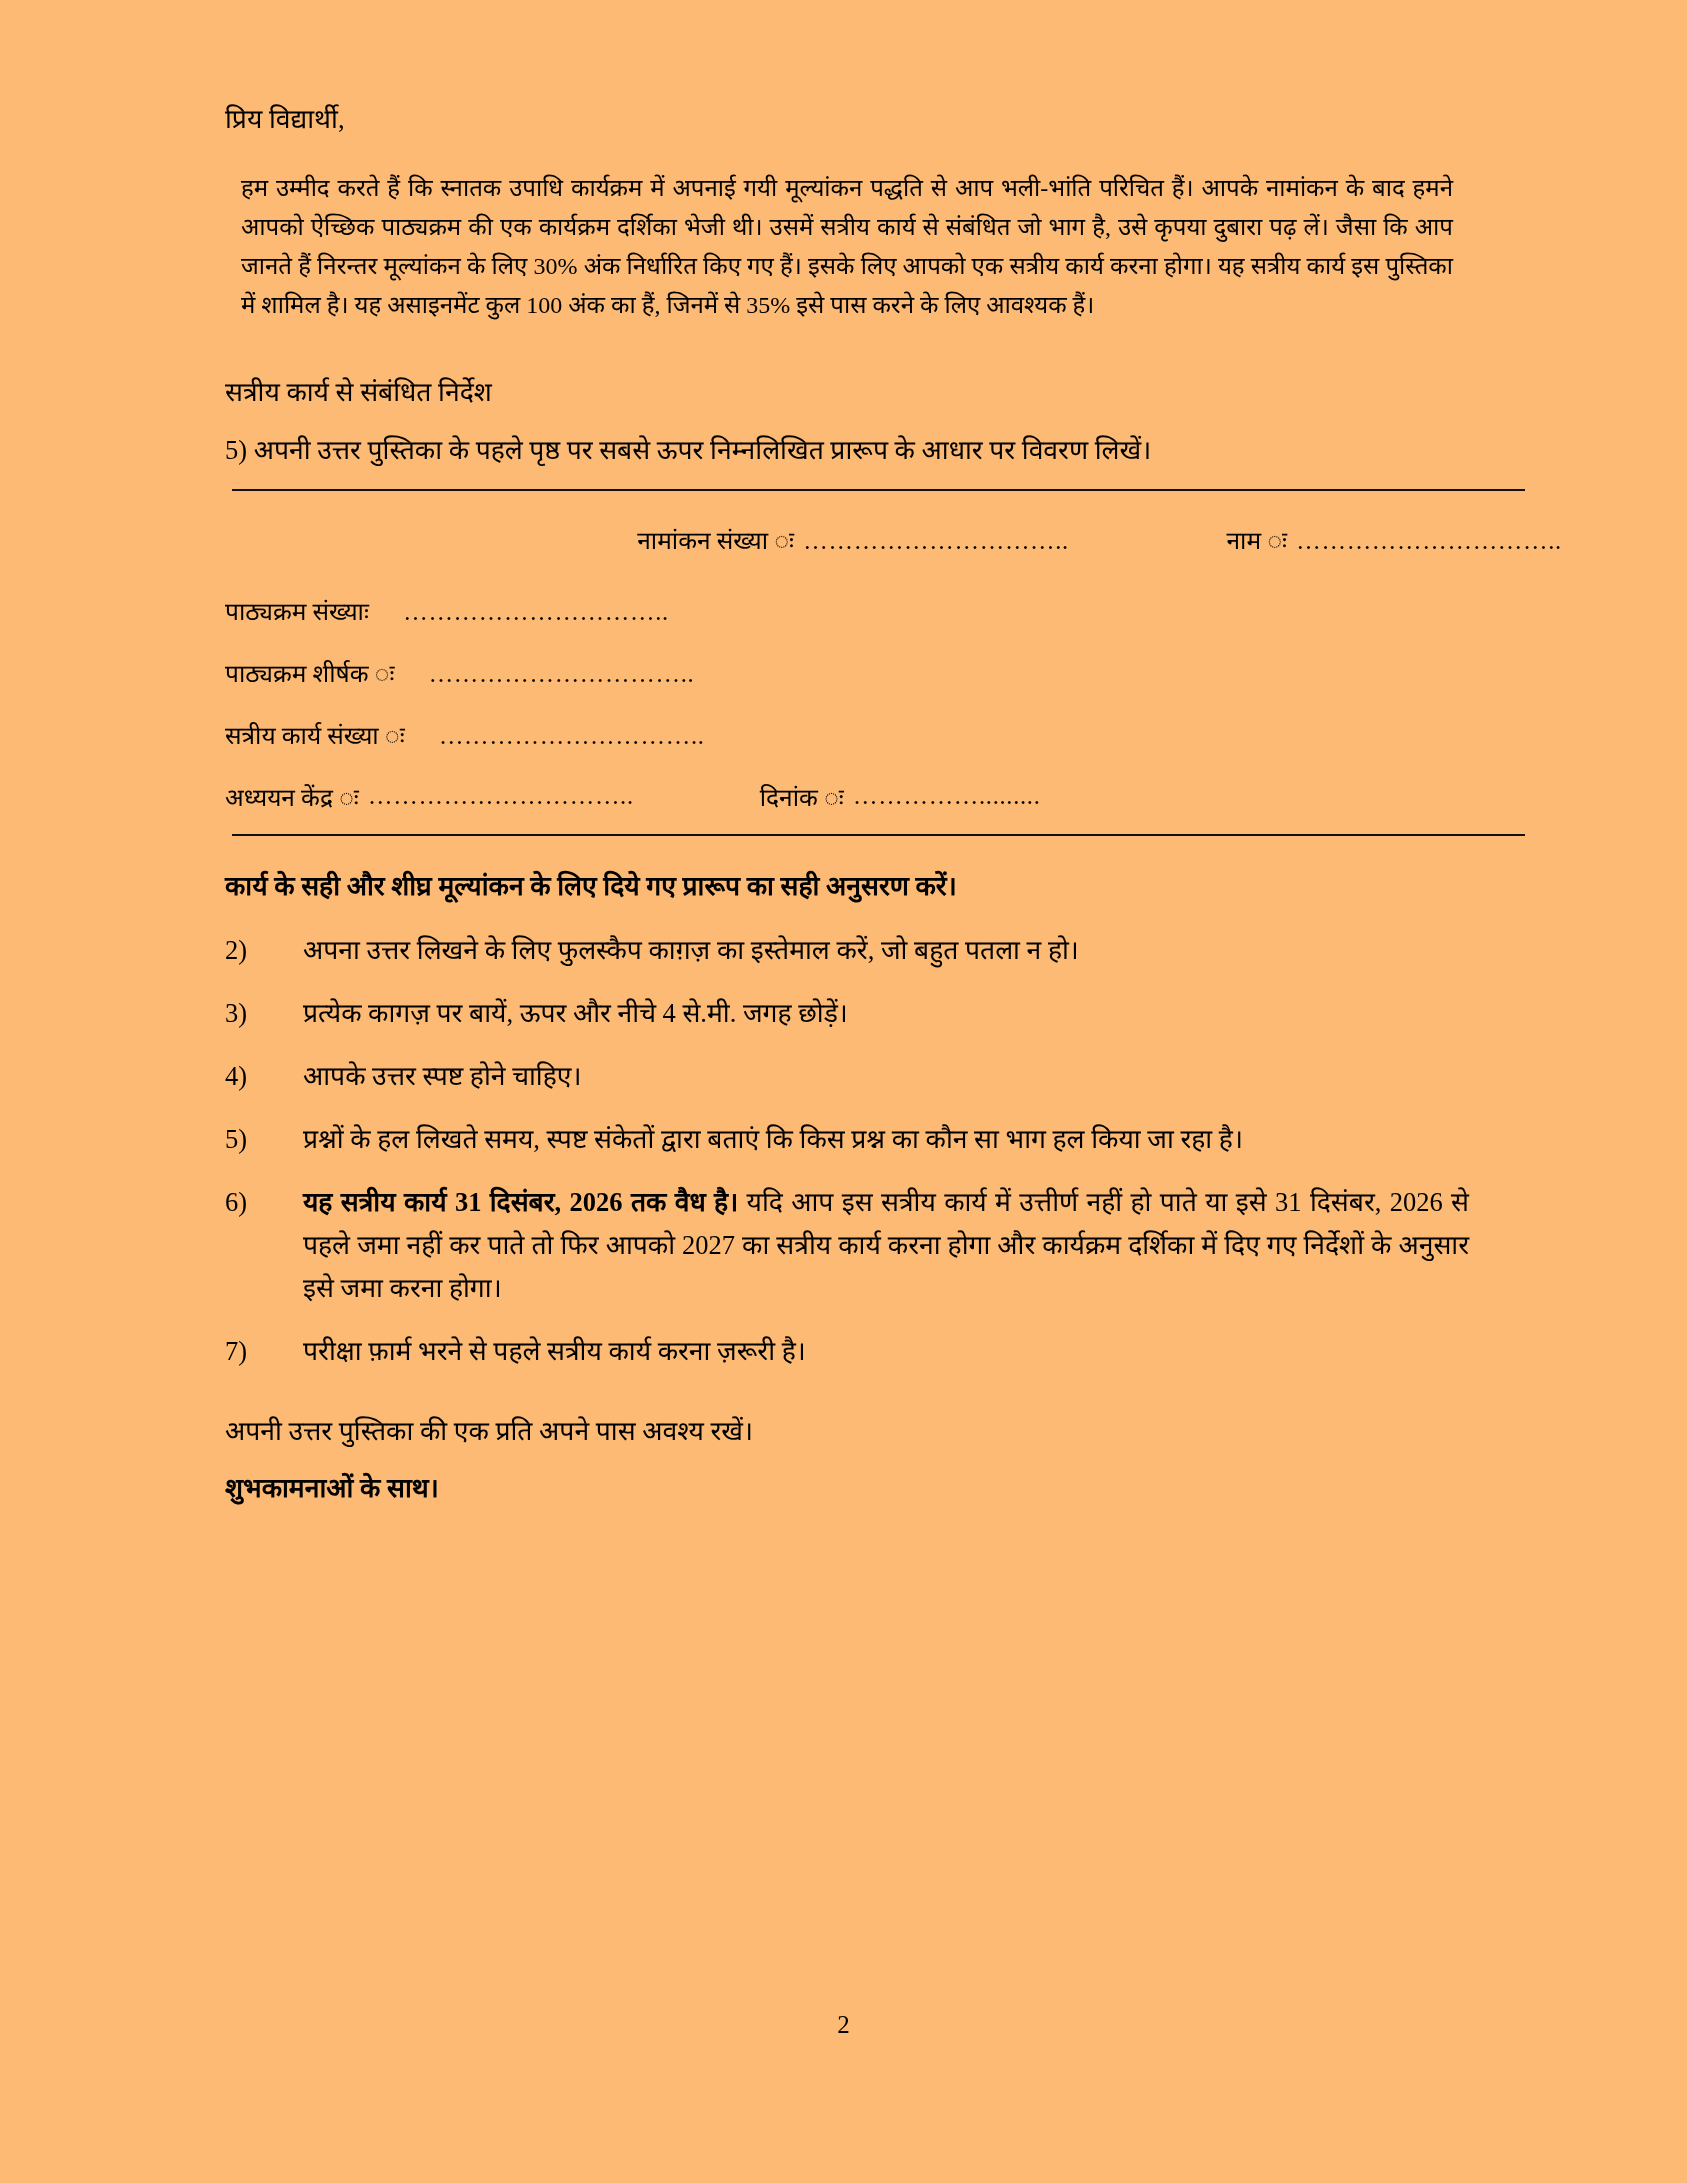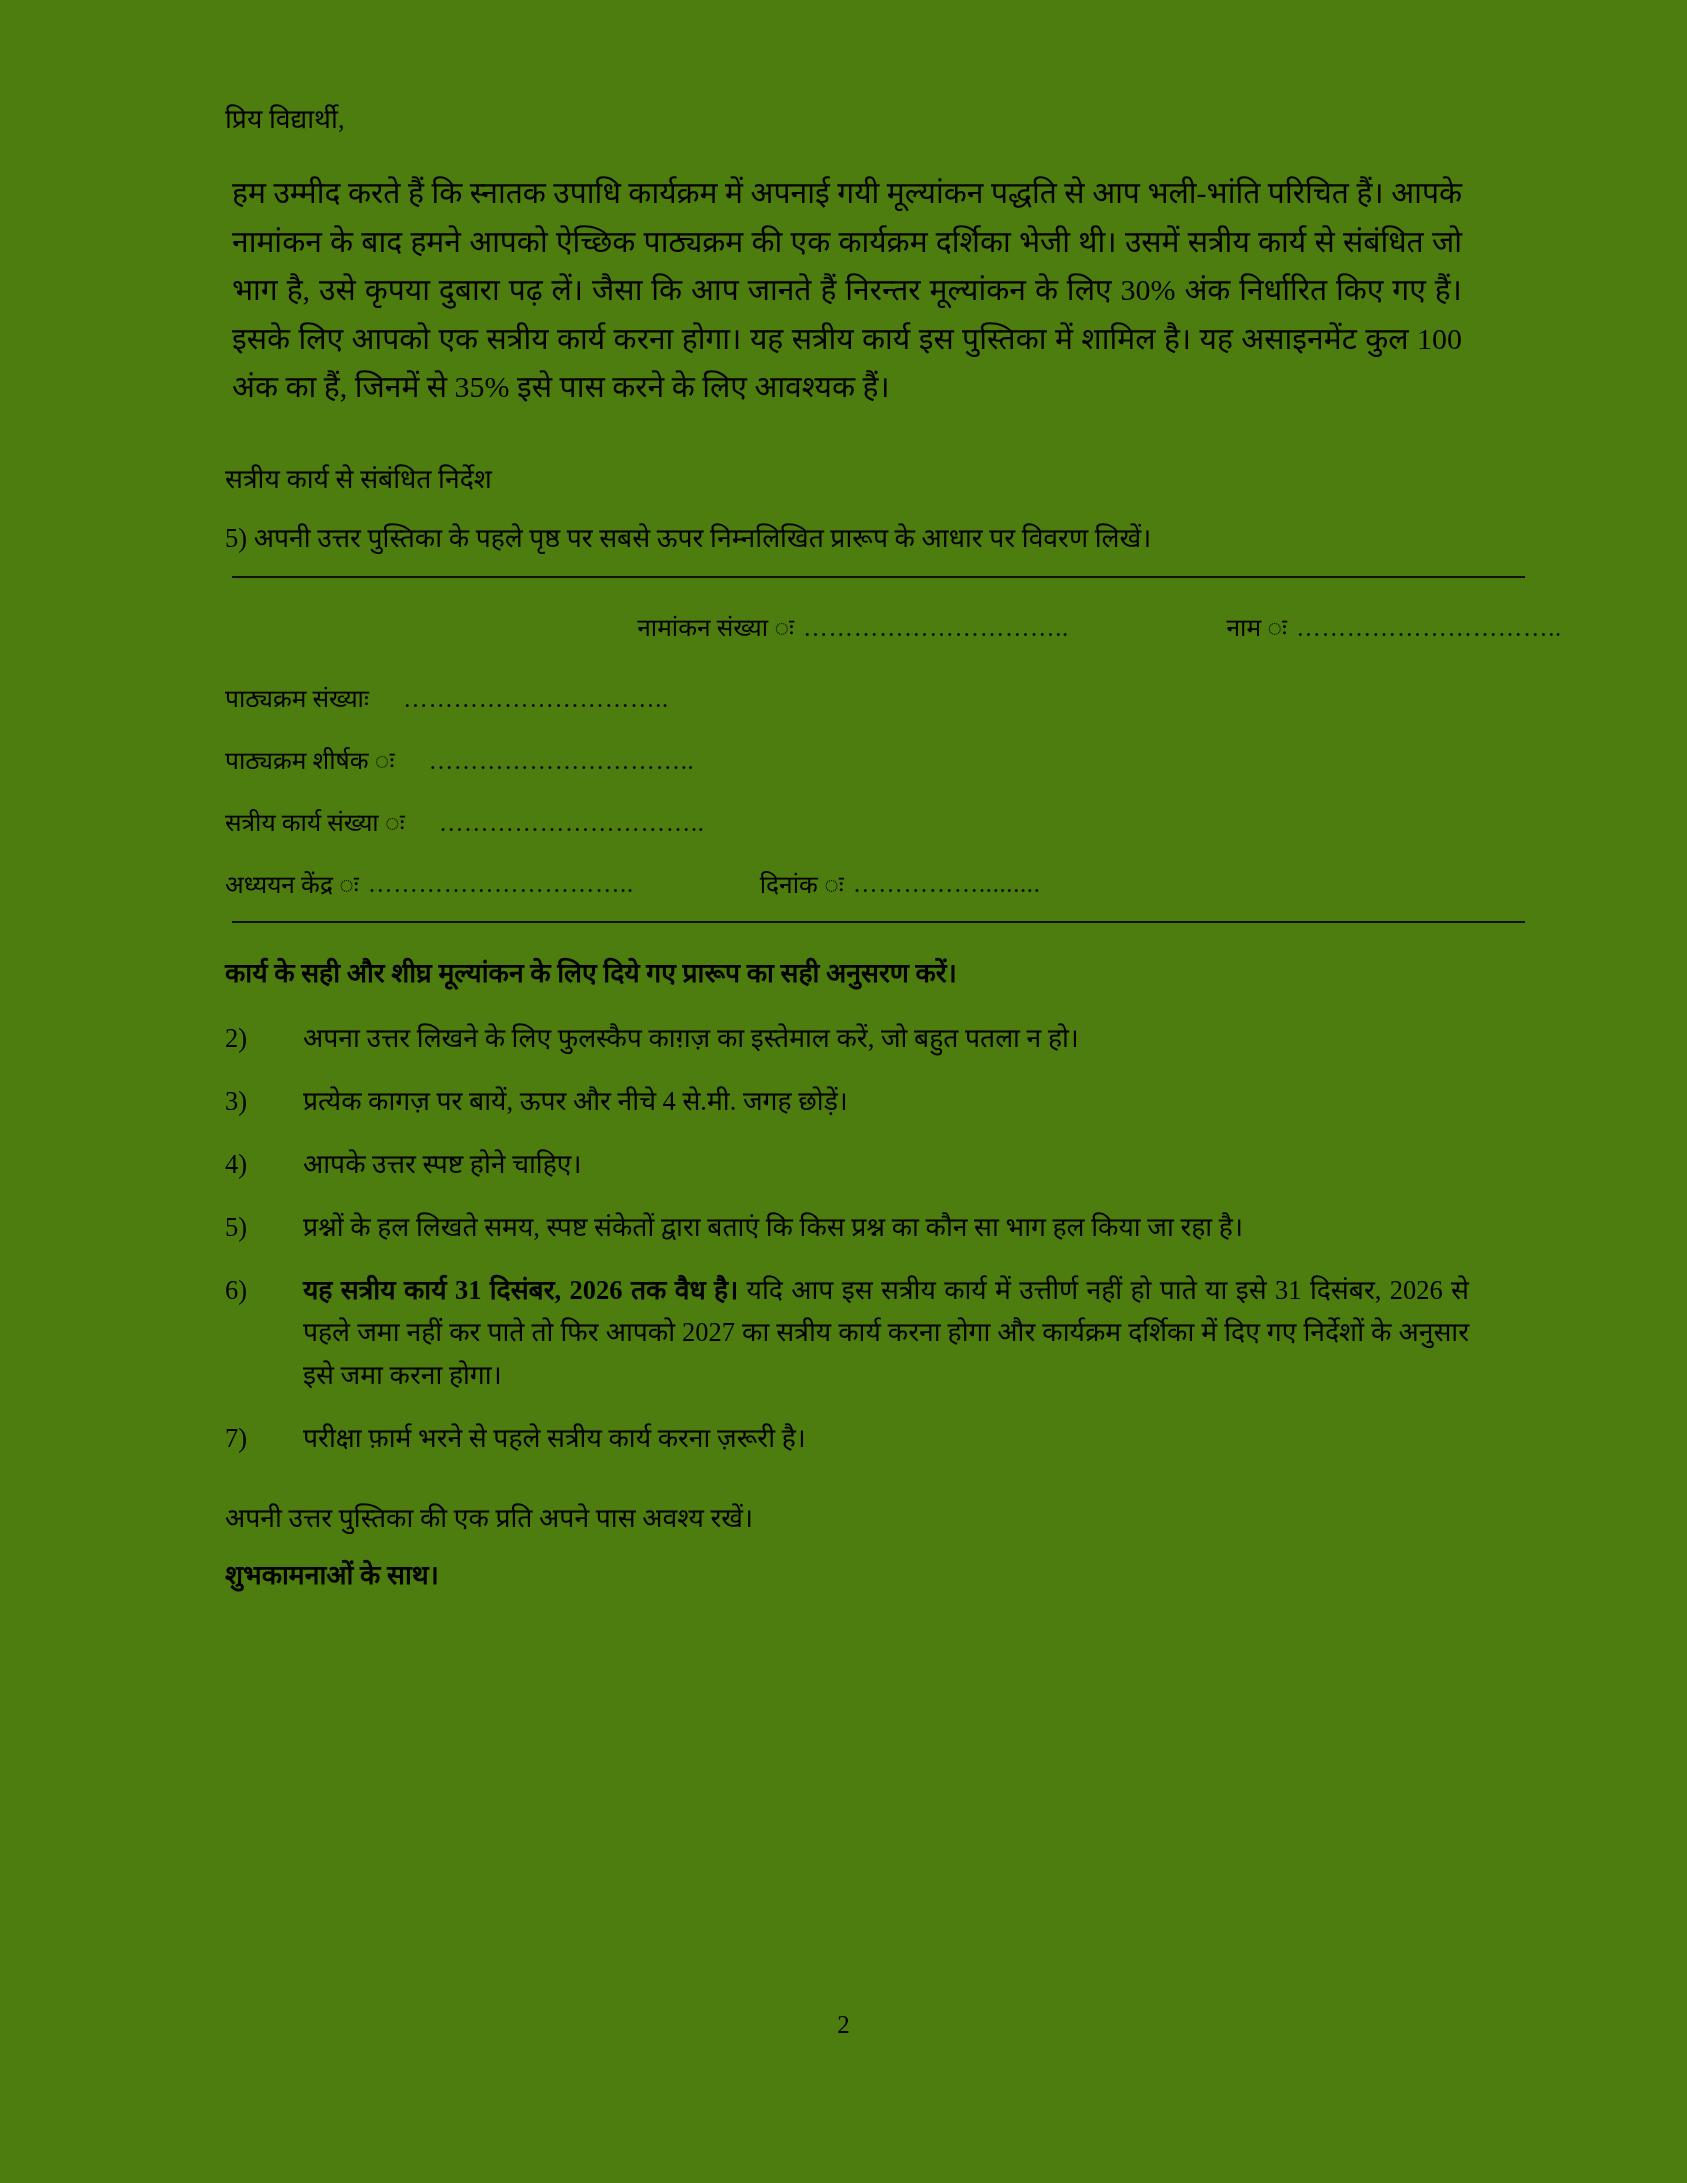--- a/index.html
+++ b/index.html
@@ -4,43 +4,43 @@
 <style>
   html, body {
     margin: 0;
     padding: 0;
     background: #ffffff;
   }
   .page {
     position: relative;
     width: 1687px;
     height: 2183px;
-    background: #4d7c0f;
+    background: #fdba74;
     font-family: "Liberation Serif", "DejaVu Serif", serif;
     color: #000000;
     box-sizing: border-box;
   }
   .content {
     position: absolute;
     left: 225px;
     top: 99px;
     width: 1244px;
   }
 
   
   .salutation {
     font-size: 26.5px;
     line-height: 1.55;
     margin: 0 0 29px 0;
   }
   .para {
-    font-size: 30px;
+    font-size: 24px;
     line-height: 1.62;
     text-align: justify;
-    margin: 7px;
+    margin: 16px;
   }
   .section-head {
     font-size: 26.5px;
     line-height: 1.5;
     margin: 48px 0 17px 0;
   }
   .lead {
     font-size: 26.5px;
     line-height: 1.6;
     margin: 0 0 20px 0;

